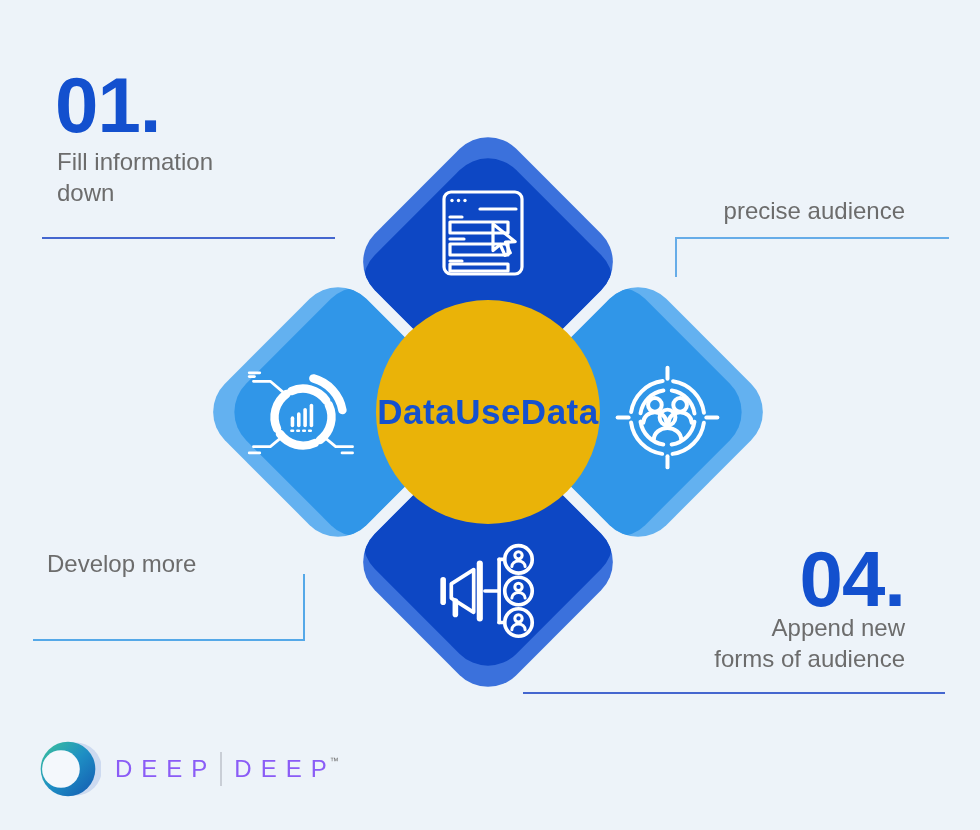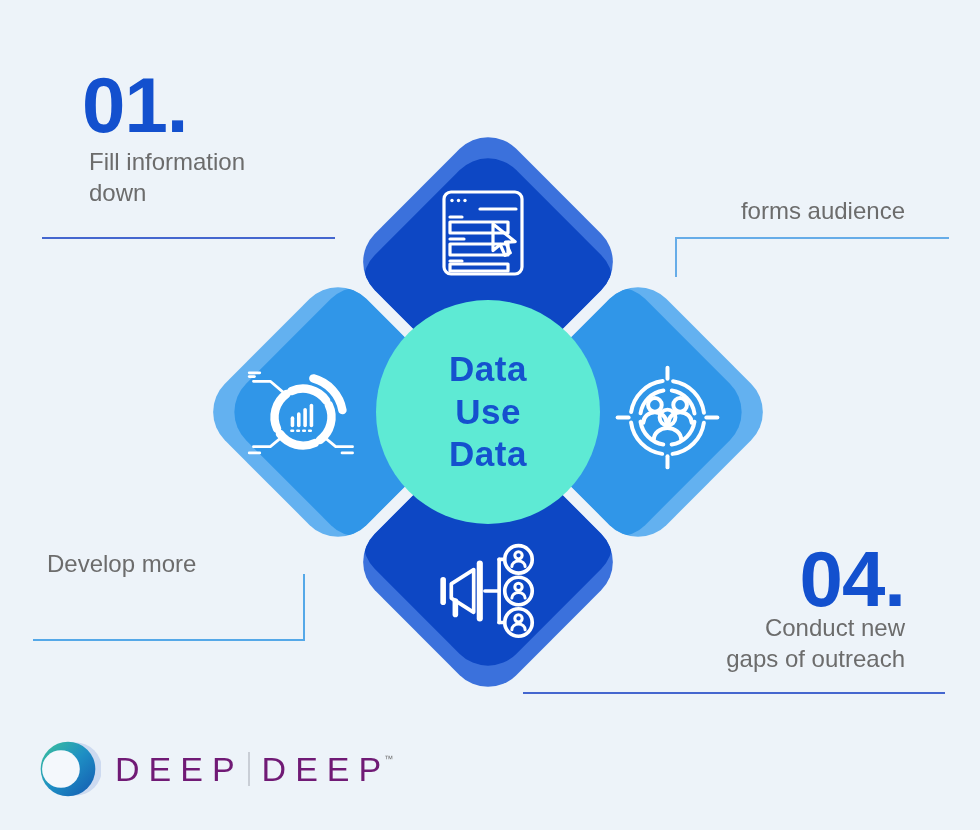--- a/index.html
+++ b/index.html
@@ -1,21 +1,21 @@
 <!DOCTYPE html>
 <html><head>
 <meta charset="utf-8">
 <style>
   html,body{margin:0;padding:0;}
   #stage{
     position:relative;width:980px;height:830px;background:#EDF3F9;
     overflow:hidden;font-family:"Liberation Sans",sans-serif;
   }
   
-  .num{position:absolute;font-weight:800;font-size:78px;line-height:1;letter-spacing:-1px;margin-left:27px;}
+  .num{position:absolute;font-weight:800;font-size:78px;line-height:1;letter-spacing:-1px;}
   .num.dark{color:#1350CE;}
   .num.light{color:#41A0E9;}
   .lbl{position:absolute;font-size:24px;line-height:1.3;font-weight:500;color:#6C6C6C;}
   .lbl.right{text-align:right;}
   
   .cline{position:absolute;}
   .line-01{left:42px;top:237px;width:293px;border-top:2px solid #4466CF;}
   .line-04{left:675px;top:237px;width:272px;height:38px;border-top:2px solid #66ACE8;border-left:2px solid #66ACE8;}
   .line-02{left:33px;top:574px;width:270px;height:65px;border-bottom:2px solid #55A8E8;border-right:2px solid #55A8E8;}
   .line-03{left:523px;top:692px;width:422px;border-top:2px solid #4466CF;}
@@ -38,59 +38,59 @@
   
   .qicon{position:absolute;z-index:3;}
   .qicon svg{display:block;}
   .icon-top{left:433px;top:183px;}
   .icon-left{left:245px;top:362px;}
   .icon-right{left:615px;top:365px;}
   .icon-bottom{left:435px;top:542px;}
   
   .center-circle{
     position:absolute;left:376px;top:300px;width:224px;height:224px;border-radius:50%;
-    background:#5eead4;z-index:2;display:flex;flex-direction:column;justify-content:center;
+    background:#eab308;z-index:2;display:flex;flex-direction:row;justify-content:center;
     align-items:center;text-align:center;
   }
   .center-circle .cline-txt{font-size:35px;font-weight:800;line-height:1.22;color:#1551CE;letter-spacing:0.5px;}
   
   .logo{position:absolute;left:35px;top:736px;display:flex;align-items:center;}
   .logo-mark{width:66px;height:66px;}
   .logo-word{display:flex;align-items:center;margin-left:14px;}
-  .logo-word .w{font-size:34px;font-weight:500;letter-spacing:9px;color:#701a75;}
+  .logo-word .w{font-size:24px;font-weight:500;letter-spacing:9px;color:#8b5cf6;}
   .logo-word .div{width:2px;height:34px;background:#C9CED6;margin:0 12px 0 4px;}
   .logo-word .tm{font-size:9px;color:#707070;align-self:flex-start;margin:4px 0 0 -6px;}
 </style>
 </head>
 <body>
 
 <div id="stage">
 
   <div class="num dark" style="left:55px;top:66px;">01.</div>
-  <div class="lbl" style="left:57px;top:146px;margin-left:32px;">
+  <div class="lbl" style="left:57px;top:146px;">
     <span>Fill information</span><br>
     <span>down</span>
   </div>
   <div class="cline line-01"></div>
 
   <div class="lbl right" style="right:75px;top:164px;">
     <br>
-    <span>forms audience</span>
+    <span>precise audience</span>
   </div>
   <div class="cline line-04"></div>
 
   <div class="lbl" style="left:47px;top:548px;">
     <span>Develop more</span><br>
   </div>
   <div class="cline line-02"></div>
 
   <div class="num dark" style="right:75px;top:540px;">04.</div>
   <div class="lbl right" style="right:75px;top:612px;">
-    <span>Conduct new</span><br>
-    <span>gaps of outreach</span>
+    <span>Append new</span><br>
+    <span>forms of audience</span>
   </div>
   <div class="cline line-03"></div>
 
   <div class="quad quad-top">
     <div class="outer">
       <div class="inner"></div>
     </div>
   </div>
   <div class="quad quad-left">
     <div class="outer">

